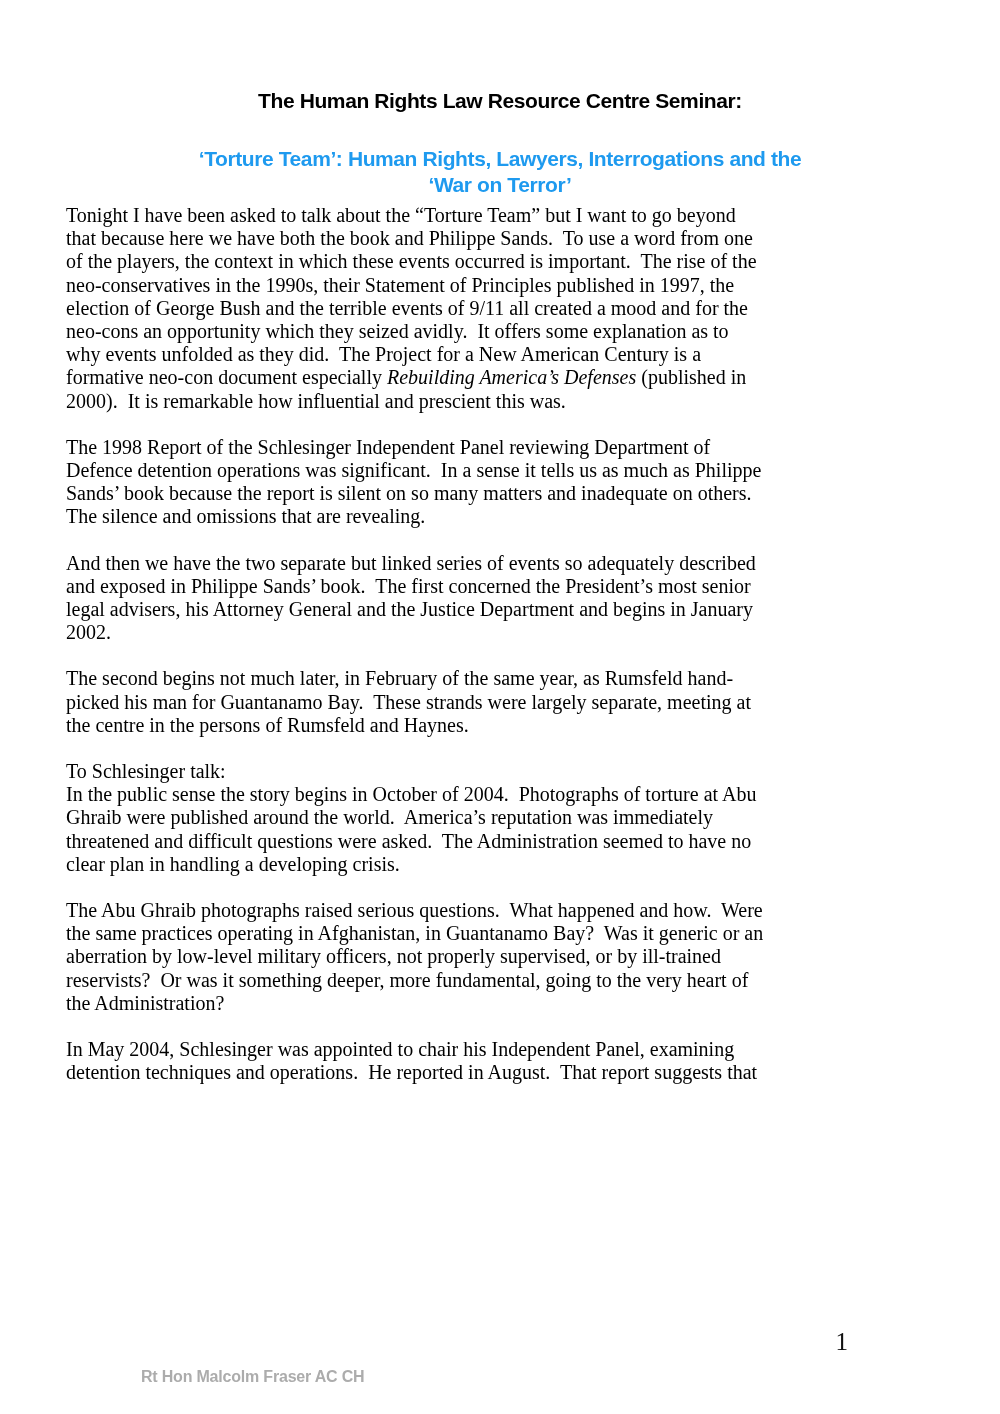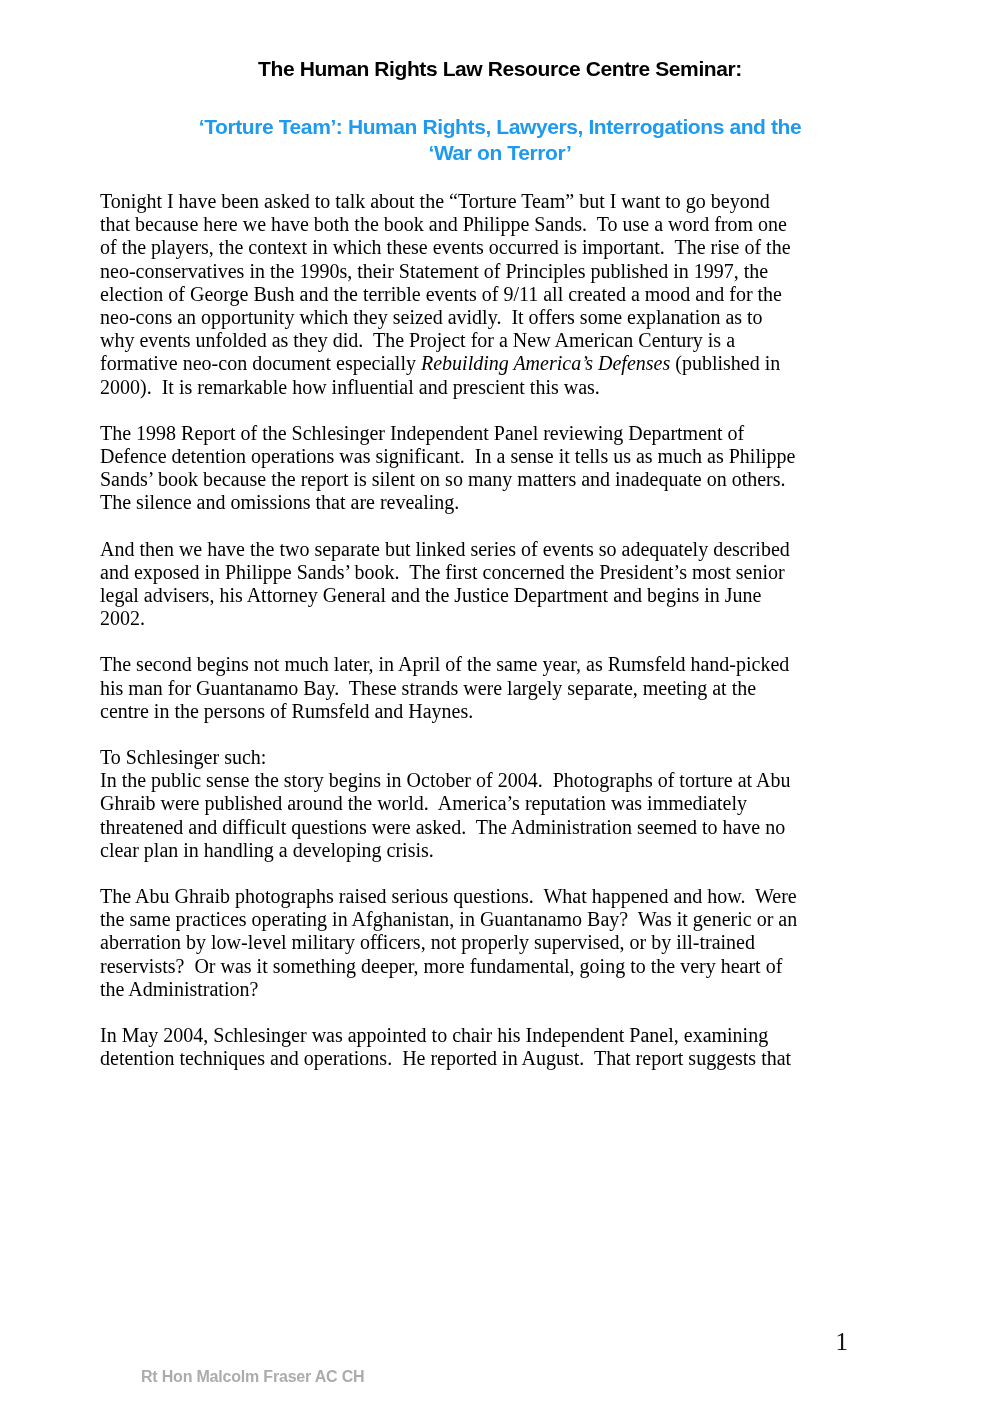--- a/index.html
+++ b/index.html
@@ -7,36 +7,36 @@
   .page {
     width: 1000px;
     height: 1414px;
     background: #ffffff;
     position: relative;
     overflow: hidden;
     margin: 0 auto;
     font-family: "Liberation Serif", serif;
     color: #000;
   }
-  .headings { padding-top: 56px; }
+  .headings { padding-top: 88px; }
   .h {
     font-family: "Liberation Sans", sans-serif;
     font-weight: 800;
     font-size: 21px;
     line-height: 26px;
     letter-spacing: -0.4px;
     text-align: center;
     color: #000;
   }
   .h-seminar { margin-bottom: 32px; }
-  .h-talk { color: var(--title-blue, #1E9AEF); margin-bottom: 24px; }
+  .h-talk { color: var(--title-blue, #1E9AEF); margin-bottom: 6px; }
   .h-venue { margin-bottom: 54px; }
   .doc-body {
     width: 700px;
-    margin-left: 100px;
+    margin-left: 66px;
     font-size: 20px;
     line-height: 23.2px;
     text-align: left;
   }
   .doc-body p {
     margin: 0 0 23px 0;
     white-space: pre-wrap;
   }
   .doc-body em { font-style: italic; }
   .footer-author {
@@ -70,23 +70,23 @@
       <div>‘Torture Team’: Human Rights, Lawyers, Interrogations and the</div>
       <div>‘War on Terror’</div>
     </div>
 
   </div>
 
   <div class="doc-body">
 
   <p><span>Tonight I have been asked to talk about the “Torture Team” but I want to go beyond that because here we have both the book and Philippe Sands.  To use a word from one of the players, the context in which these events occurred is important.  The rise of the neo-conservatives in the 1990s, their Statement of Principles published in 1997, the election of George Bush and the terrible events of 9/11 all created a mood and for the neo-cons an opportunity which they seized avidly.  It offers some explanation as to why events unfolded as they did.  The Project for a New American Century is a formative neo-con document especially </span><em>Rebuilding America’s Defenses</em><span> (published in 2000).  It is remarkable how influential and prescient this was.</span></p>
       <p><span>The 1998 Report of the Schlesinger Independent Panel reviewing Department of Defence detention operations was significant.  In a sense it tells us as much as Philippe Sands’ book because the report is silent on so many matters and inadequate on others.  The silence and omissions that are revealing.</span></p>
-      <p><span>And then we have the two separate but linked series of events so adequately described and exposed in Philippe Sands’ book.  The first concerned the President’s most senior legal advisers, his Attorney General and the Justice Department and begins in June 2002.</span></p>
-      <p><span>The second begins not much later, in April of the same year, as Rumsfeld hand-picked his man for Guantanamo Bay.  These strands were largely separate, meeting at the centre in the persons of Rumsfeld and Haynes.</span></p>
-      <p><span>To Schlesinger such:</span><br><span>In the public sense the story begins in October of 2004.  Photographs of torture at Abu Ghraib were published around the world.  America’s reputation was immediately threatened and difficult questions were asked.  The Administration seemed to have no clear plan in handling a developing crisis.</span></p>
+      <p><span>And then we have the two separate but linked series of events so adequately described and exposed in Philippe Sands’ book.  The first concerned the President’s most senior legal advisers, his Attorney General and the Justice Department and begins in January 2002.</span></p>
+      <p><span>The second begins not much later, in February of the same year, as Rumsfeld hand-picked his man for Guantanamo Bay.  These strands were largely separate, meeting at the centre in the persons of Rumsfeld and Haynes.</span></p>
+      <p><span>To Schlesinger talk:</span><br><span>In the public sense the story begins in October of 2004.  Photographs of torture at Abu Ghraib were published around the world.  America’s reputation was immediately threatened and difficult questions were asked.  The Administration seemed to have no clear plan in handling a developing crisis.</span></p>
       <p><span>The Abu Ghraib photographs raised serious questions.  What happened and how.  Were the same practices operating in Afghanistan, in Guantanamo Bay?  Was it generic or an aberration by low-level military officers, not properly supervised, or by ill-trained reservists?  Or was it something deeper, more fundamental, going to the very heart of the Administration?</span></p>
       <p><span>In May 2004, Schlesinger was appointed to chair his Independent Panel, examining detention techniques and operations.  He reported in August.  That report suggests that</span></p>
     </div>
 
   <div class="footer-author">Rt Hon Malcolm Fraser AC CH</div>
 
   <div class="page-number">1</div>
 
 </div>
 

